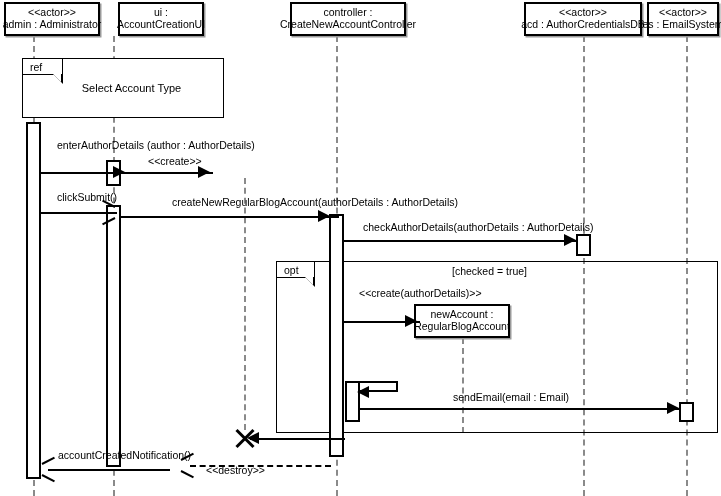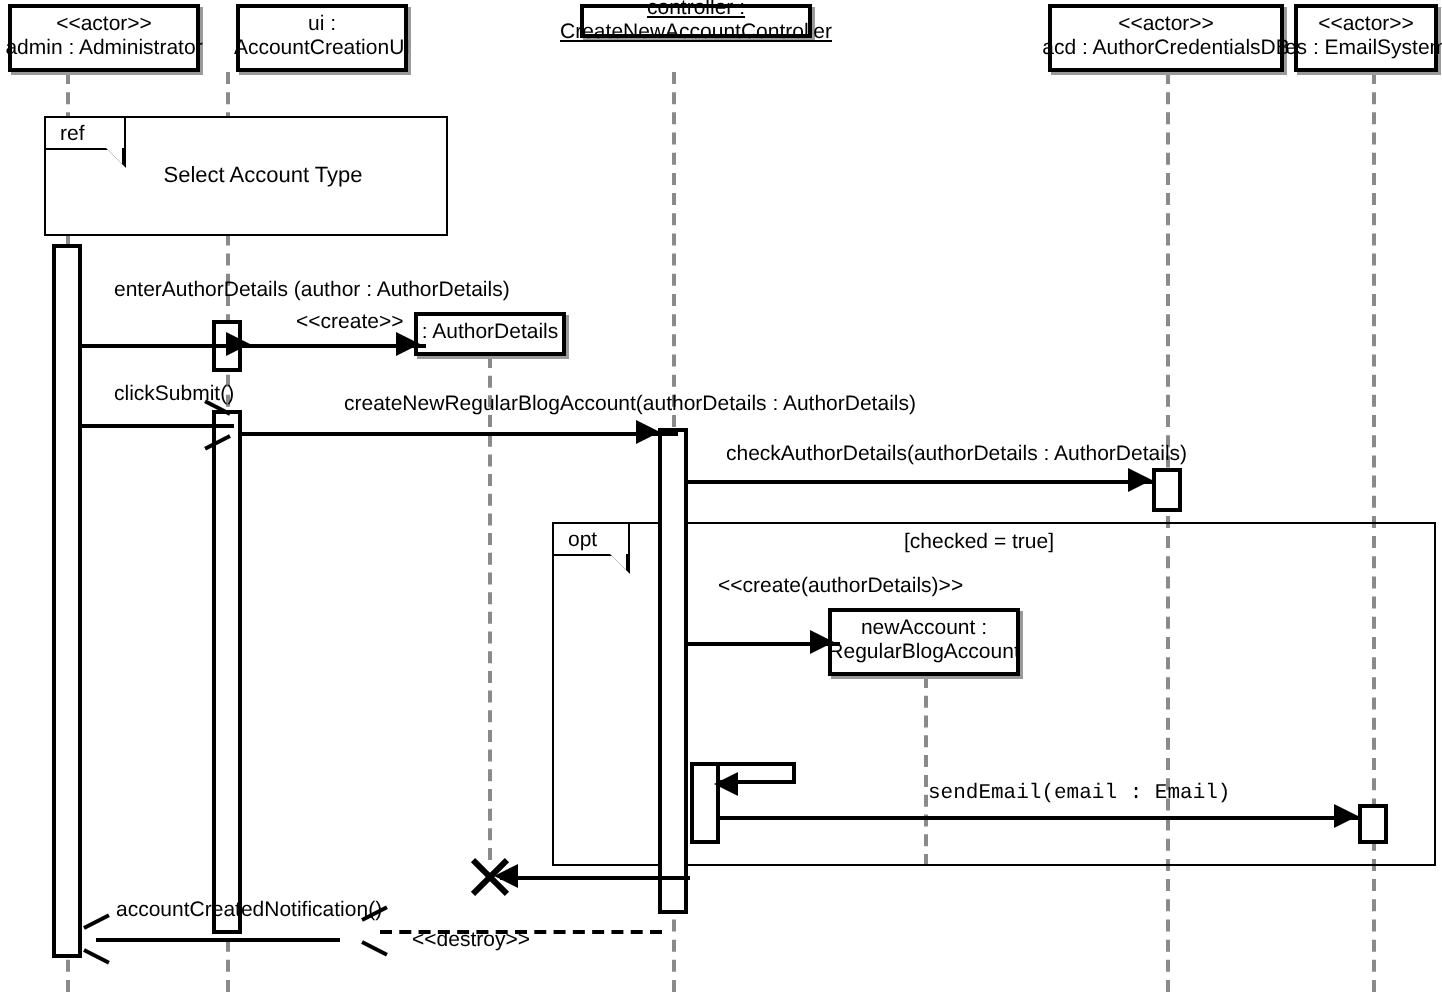--- a/index.html
+++ b/index.html
@@ -236,38 +236,35 @@
   <div class="head-box" style="left:4px; top:2px; width:96px; height:34px;">
     <span>&lt;&lt;actor&gt;&gt;</span>
     <span>admin : Administrator</span>
   </div>
 
   <div class="head-box" style="left:118px; top:2px; width:86px; height:34px;">
     <span>ui :</span>
     <span>AccountCreationUI</span>
   </div>
 
-  <div class="head-box" style="left:290px; top:2px; width:116px; height:17px;text-decoration:underline;">
+  <div class="head-box" style="left:290px; top:2px; width:116px; height:34px;">
     <span>controller :</span>
     <span>CreateNewAccountController</span>
   </div>
 
   <div class="head-box" style="left:524px; top:2px; width:118px; height:34px;">
     <span>&lt;&lt;actor&gt;&gt;</span>
     <span>acd : AuthorCredentialsDB</span>
   </div>
 
   <div class="head-box" style="left:647px; top:2px; width:72px; height:34px;">
     <span>&lt;&lt;actor&gt;&gt;</span>
     <span>es : EmailSystem</span>
   </div>
 
-  <div class="obj-box" style="left:207px; top:156px; width:76px; height:22px;">
-    <span>: AuthorDetails</span>
-  </div>
 
   <div class="obj-box" style="left:414px; top:304px; width:96px; height:34px;">
     <span>newAccount :</span>
     <span>RegularBlogAccount</span>
   </div>
 
   <div class="msg" style="left:41px; top:172px; width:84px;"></div>
   <div class="arrow-solid-r" style="left:113px; top:166px;"></div>
   <div class="msg-label" style="left:57px; top:139px;">enterAuthorDetails (author : AuthorDetails)</div>
 
@@ -289,21 +286,21 @@
 
   <div class="msg" style="left:344px; top:321px; width:76px; z-index:7;"></div>
   <div class="arrow-solid-r" style="left:405px; top:315px; z-index:7;"></div>
   <div class="msg-label" style="left:359px; top:287px;">&lt;&lt;create(authorDetails)&gt;&gt;</div>
 
   <div class="selfmsg" style="left:356px; top:381px; width:42px; height:11px;"></div>
   <div class="arrow-solid-l" style="left:357px; top:386px; z-index:9;"></div>
 
   <div class="msg" style="left:360px; top:408px; width:319px;"></div>
   <div class="arrow-solid-r" style="left:667px; top:402px;"></div>
-  <div class="msg-label" style="left:464px; top:391px;font-family:Liberation Mono, monospace;">sendEmail(email : Email)</div>
+  <div class="msg-label" style="left:453px; top:391px;">sendEmail(email : Email)</div>
 
   <div class="msg" style="left:250px; top:438px; width:95px;"></div>
   <div class="arrow-solid-l" style="left:247px; top:432px;"></div>
   <div class="destroy-x" style="left:233px; top:428px;"></div>
   <div class="msg-label" style="left:206px; top:464px;">&lt;&lt;destroy&gt;&gt;</div>
 
   <div class="msg dashed" style="left:190px; top:465px; width:141px;"></div>
   <div class="arrow-open-l" style="left:181px; top:459px;"></div>
 
   <div class="msg" style="left:48px; top:469px; width:122px;"></div>

